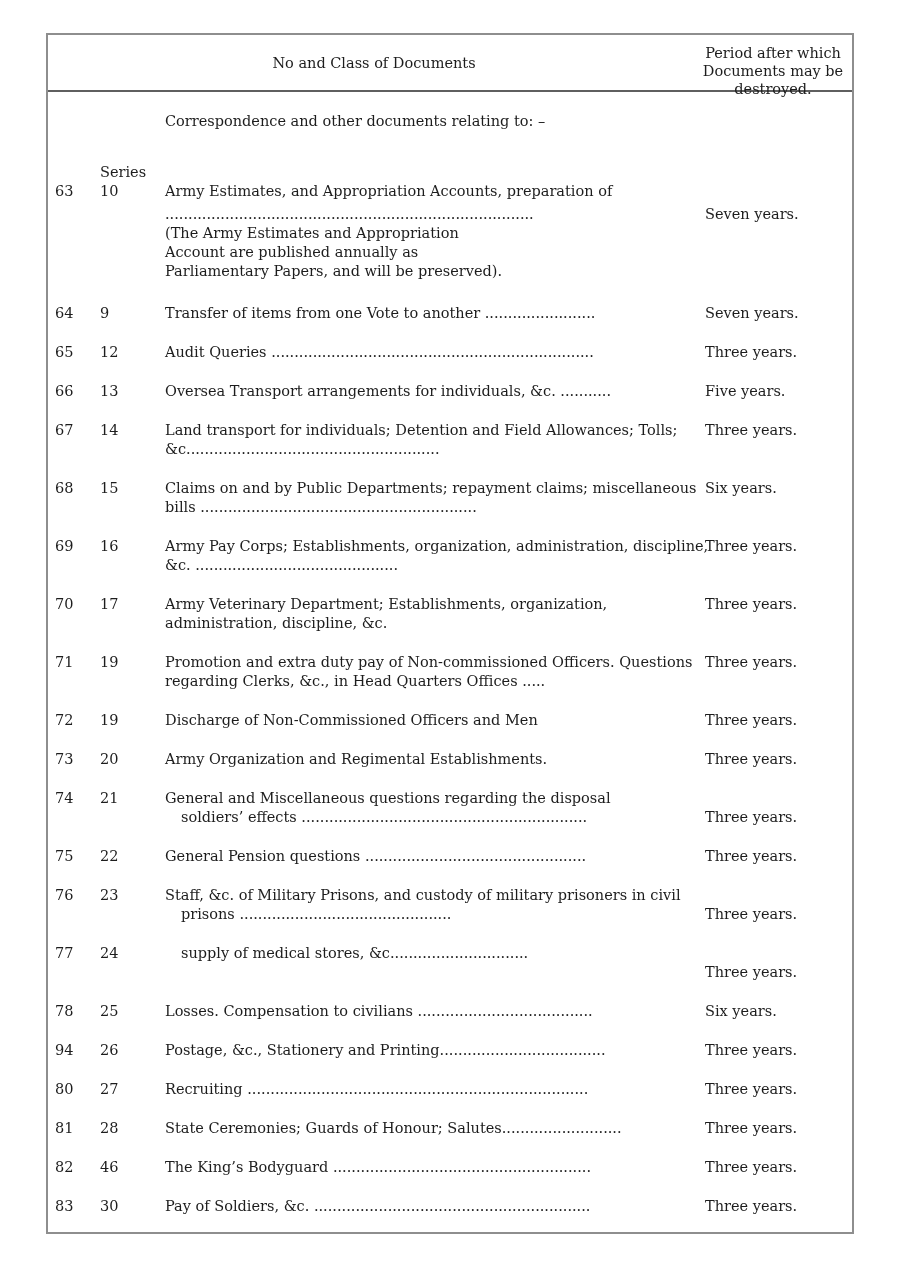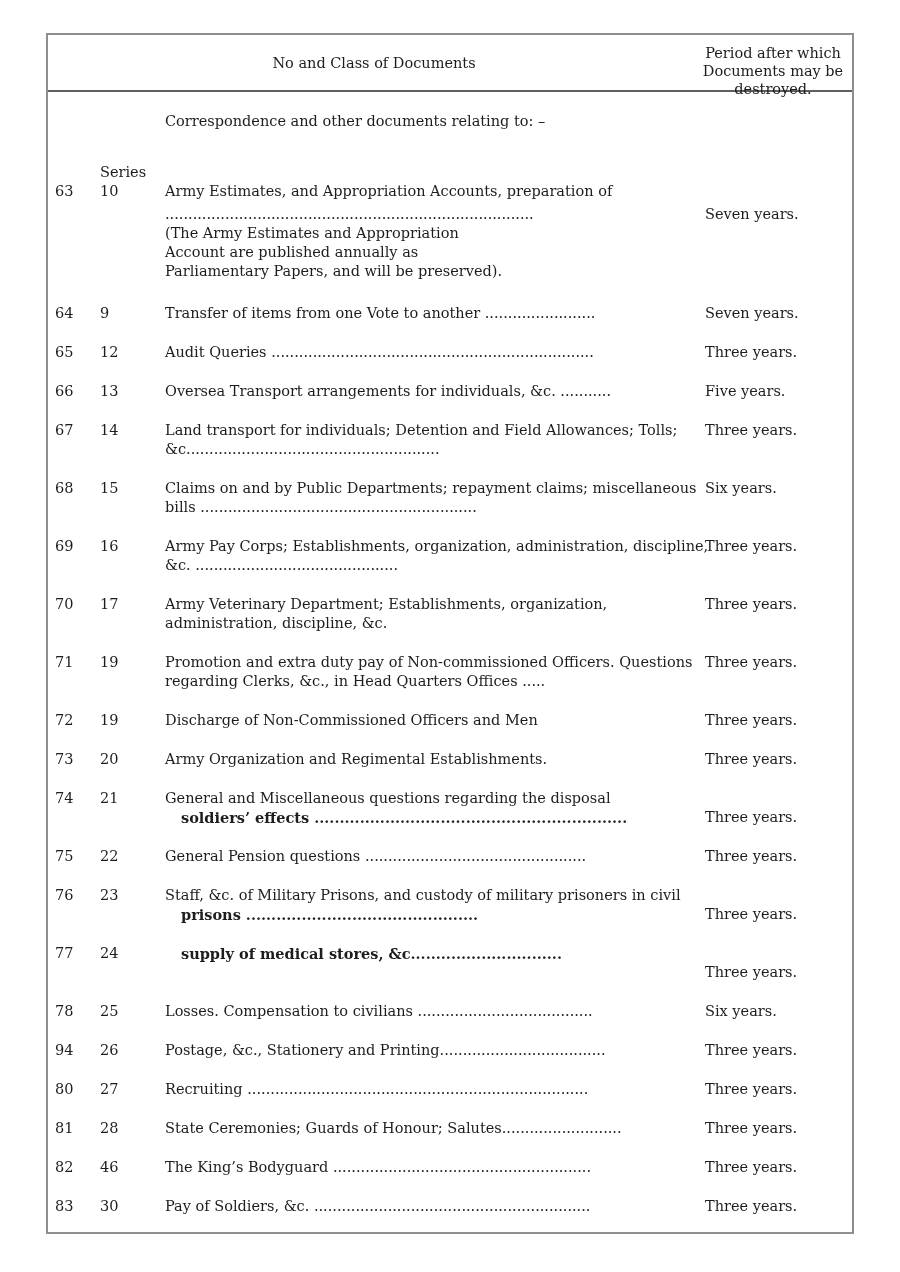--- a/index.html
+++ b/index.html
@@ -56,21 +56,21 @@
     grid-template-columns:45px 65px 540px 1fr;
     padding-left:7px;
     margin-bottom:20px;
   }
   .row:last-child{margin-bottom:0;}
   .row.with-label{margin-bottom:23px;}
   .row.with-label .cell-no,
   .row.with-label .cell-desc{padding-top:19px;}
   .cell{white-space:nowrap;}
   .desc-line{white-space:nowrap;}
-  .desc-line.indent{padding-left:16px;font-weight:bold;}
+  .desc-line.indent{padding-left:16px;}
   .desc-line.gap-above{margin-top:4px;}
   .cell-period{white-space:nowrap;}
 </style>
 </head>
 <body>
 
 <div class="retention-table">
   <div class="thead">
     <div class="th-class">No and Class of Documents</div>
     <div class="th-period">Period after which Documents may be destroyed.</div>

